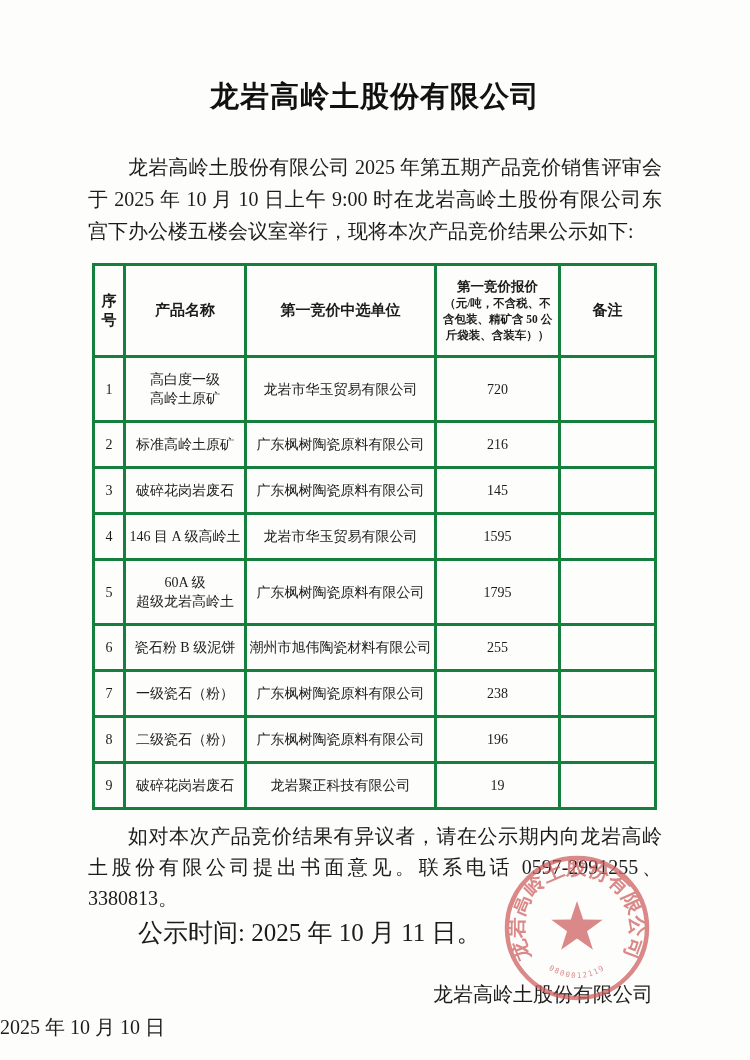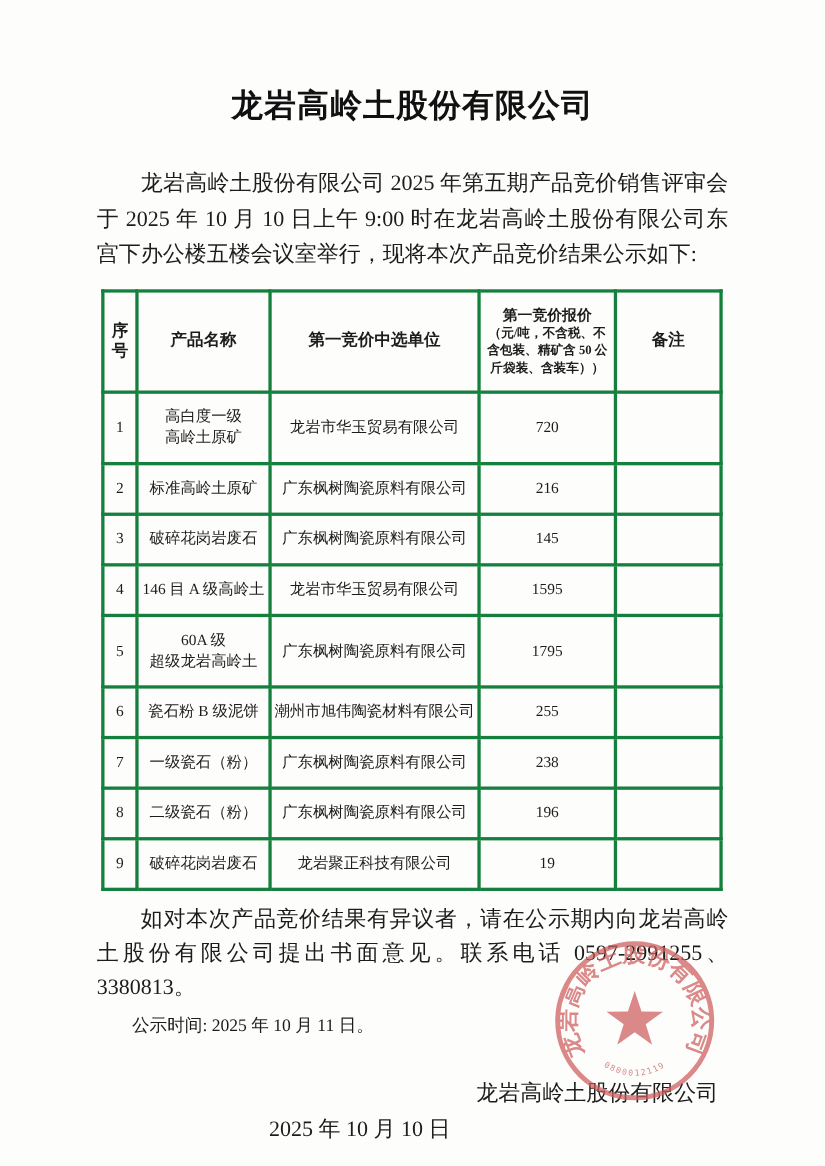--- a/index.html
+++ b/index.html
@@ -51,33 +51,33 @@
   .price-n { font-size:11.5px; font-weight:700; line-height:16px; }
   .notice {
     margin:11px 88px 0 88px;
     font-size:20px;
     line-height:31px;
     text-align:justify;
     text-indent:2em;
   }
   .ptime {
     margin:3px 88px 0 88px;
-    font-size:16px;
+    font-size:25px;
     line-height:31px;
     text-indent:2em;
   }
   .sig { margin-top:30px; position:relative; z-index:1; }
   .sig-company {
     text-align:right;
     padding-right:97px;
     font-size:20px;
     line-height:33px;
   }
   .sig-date {
-    text-align:center;
+    text-align:left;
     padding-right:96px;
     font-size:20px;
     line-height:33px;
   }
   .seal {
     position:absolute;
     left:502px; top:853px;
     width:150px; height:150px;
     z-index:2;
     opacity:0.72;

